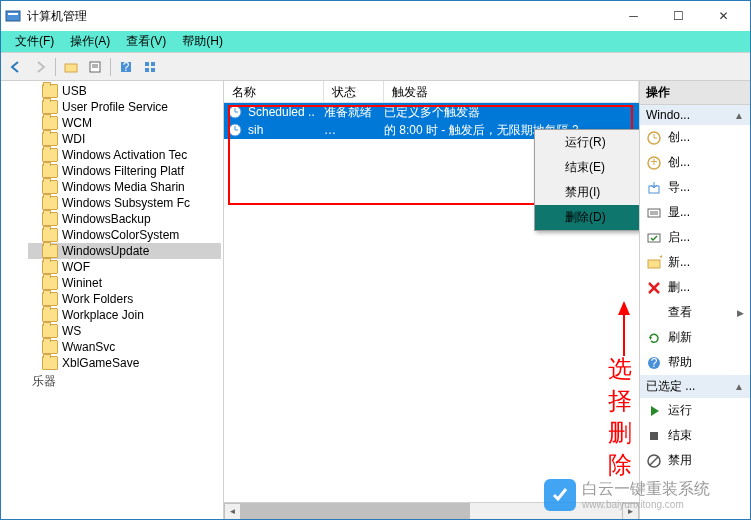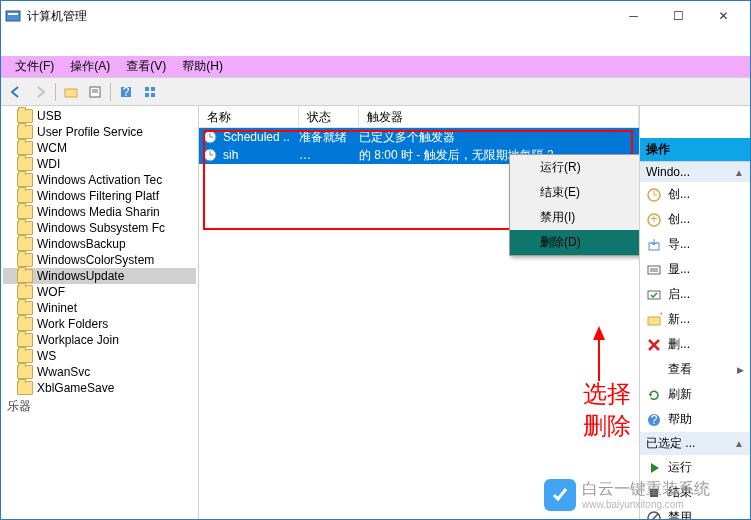--- a/index.html
+++ b/index.html
@@ -4,28 +4,28 @@
   <style>
     * { margin: 0; padding: 0; box-sizing: border-box; font-family: "Microsoft YaHei", "Segoe UI", sans-serif; font-size: 12px; }
     body { width: 751px; height: 520px; background: #fff; border: 1px solid #2a7ab7; position: relative; overflow: hidden; }
     
     .titlebar { height: 30px; background: #fff; display: flex; align-items: center; padding: 0 4px; }
     .titlebar-icon { width: 16px; height: 16px; margin-right: 6px; }
     .titlebar-title { flex: 1; color: #000; }
     .titlebar-buttons { display: flex; }
     .titlebar-btn { width: 45px; height: 28px; display: flex; align-items: center; justify-content: center; color: #333; }
     
-    .menubar { height: 22px; background: #f0abfc; display: flex; align-items: flex-start; padding: 0 6px; border-bottom: 1px solid #d0d0d0; margin-top: 25px; }
+    .menubar { height: 22px; background: #5eead4; display: flex; align-items: flex-start; padding: 0 6px; border-bottom: 1px solid #d0d0d0; }
     .menu-item { padding: 2px 8px; cursor: default; }
     
     .toolbar { height: 28px; background: #f0f0f0; border-bottom: 1px solid #d0d0d0; display: flex; align-items: center; padding: 0 4px; gap: 2px; }
     .tool-btn { width: 22px; height: 22px; display: flex; align-items: center; justify-content: center; border: 1px solid transparent; }
     .tool-sep { width: 1px; height: 18px; background: #c0c0c0; margin: 0 2px; }
     
-    .main { display: flex; height: calc(100% - 80px); }
+    .main { display: flex; height: calc(100% - 80px); padding-left: 25px; }
     
     .tree-pane { width: 198px; border-right: 1px solid #d0d0d0; overflow-y: scroll; padding: 2px; background: #fff; }
     .tree-item { display: flex; align-items: center; padding: 1px 2px; white-space: nowrap; cursor: default; }
     .tree-item.selected { background: #d0d0d0; }
     .tree-expand { width: 12px; text-align: center; color: #666; font-size: 10px; }
     .tree-folder { width: 16px; height: 14px; background: #fce08a; border: 1px solid #d4a648; border-radius: 1px; margin-right: 4px; position: relative; }
     .tree-folder::before { content: ''; position: absolute; top: -3px; left: 0; width: 6px; height: 3px; background: #fce08a; border: 1px solid #d4a648; border-bottom: none; border-radius: 1px 1px 0 0; }
     .tree-label { color: #000; }
     .tree-bottom-label { padding: 2px 4px; color: #404040; }
     
@@ -50,21 +50,21 @@
     
     .list-scrollbar-h { height: 17px; background: #f0f0f0; border-top: 1px solid #d0d0d0; display: flex; margin-top: auto; position: absolute; bottom: 0; left: 0; right: 0; }
     .scroll-btn { width: 17px; height: 17px; background: #f0f0f0; border: 1px solid #c0c0c0; display: flex; align-items: center; justify-content: center; font-size: 8px; color: #606060; }
     .scroll-track { flex: 1; background: #f0f0f0; position: relative; }
     .scroll-thumb { position: absolute; height: 100%; background: #c0c0c0; }
     
     .red-arrow { position: absolute; top: 220px; left: 380px; pointer-events: none; z-index: 6; }
     .annotation { position: absolute; top: 272px; left: 384px; color: #ff0000; font-size: 24px; font-weight: normal; pointer-events: none; z-index: 6; }
     
     .action-pane { width: 110px; background: #fff; overflow-y: scroll; }
-    .action-header { background: #0ea5e9; padding: 3px 6px; border-bottom: 1px solid #d0d0d0; font-weight: bold; margin-top: 32px; }
+    .action-header { background: #e5e5e5; padding: 3px 6px; border-bottom: 1px solid #d0d0d0; font-weight: bold; }
     .action-group { background: #e5eef7; padding: 3px 6px; display: flex; justify-content: space-between; align-items: center; }
     .action-group-arrow { font-size: 10px; color: #666; }
     .action-item { padding: 4px 6px; display: flex; align-items: center; gap: 6px; cursor: default; }
     .action-icon { width: 16px; height: 16px; display: flex; align-items: center; justify-content: center; }
     
     .watermark { position: absolute; bottom: 8px; right: 40px; display: flex; align-items: center; gap: 6px; opacity: 0.85; z-index: 20; }
     .watermark-logo { width: 32px; height: 32px; background: #2196f3; border-radius: 6px; display: flex; align-items: center; justify-content: center; }
     .watermark-text { color: #999; font-size: 14px; line-height: 1.2; }
     .watermark-text-main { font-size: 16px; color: #888; }
     .watermark-text-sub { font-size: 10px; color: #aaa; }

